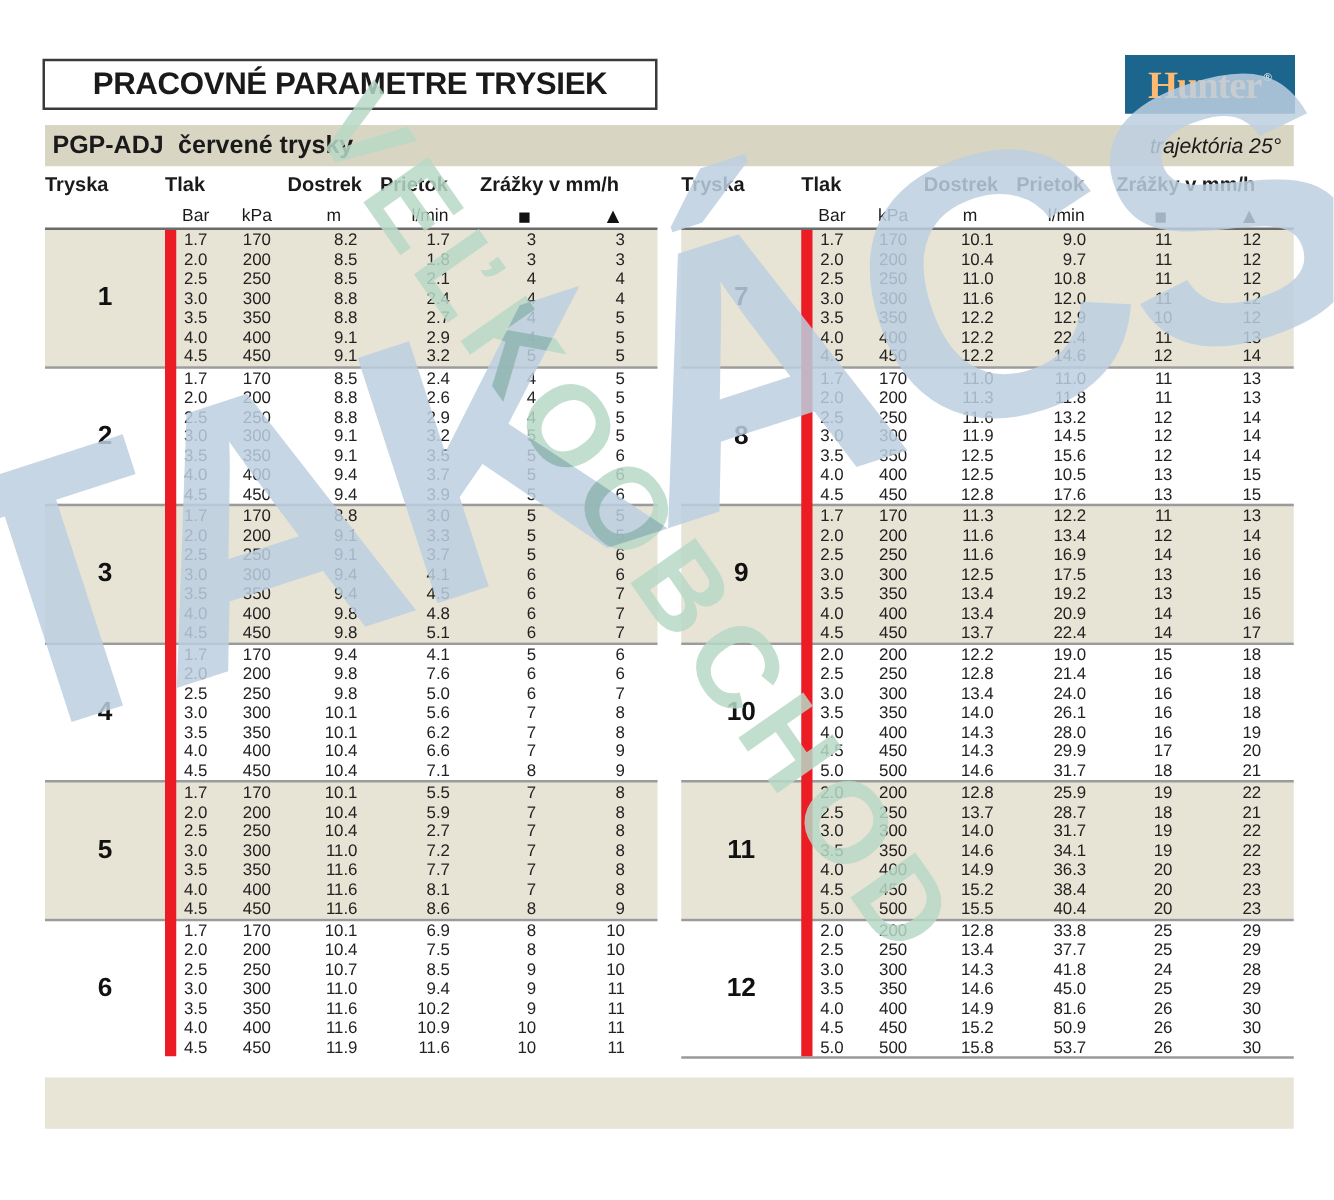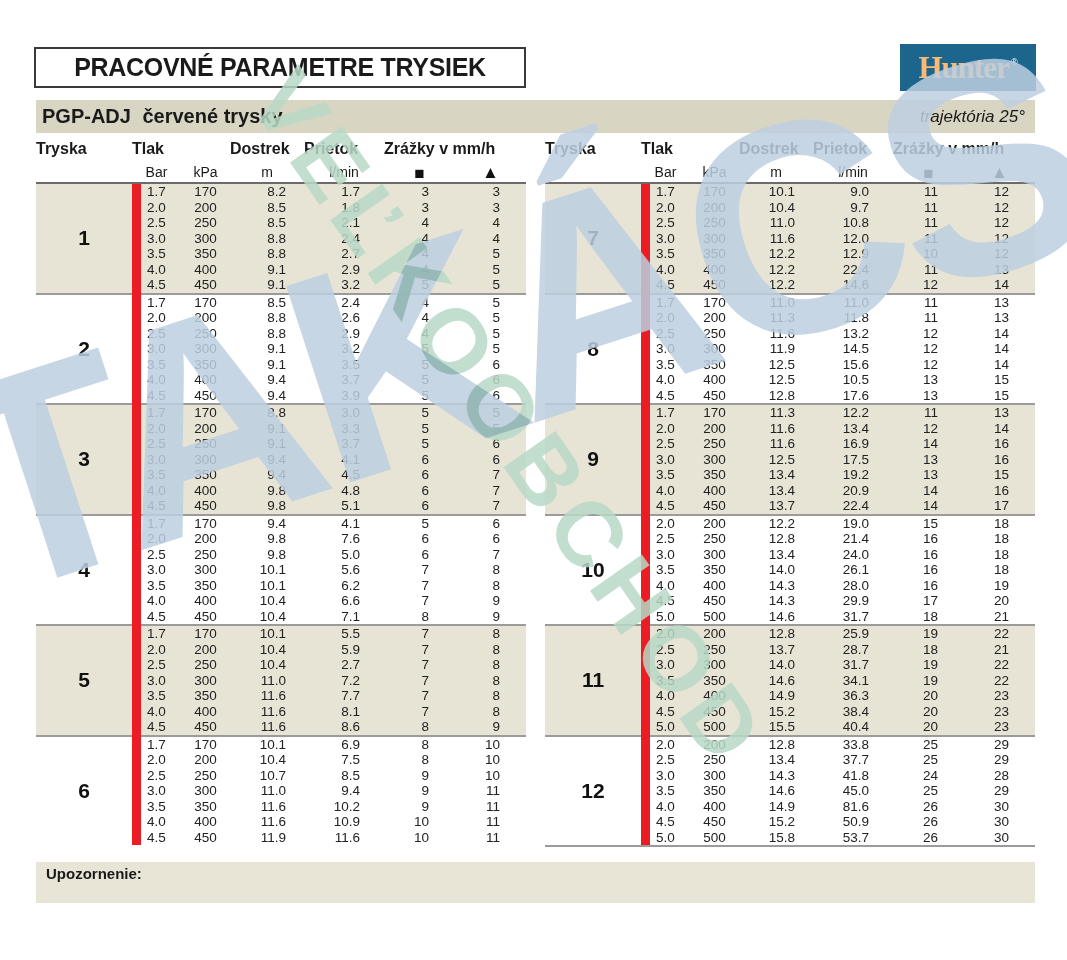--- a/index.html
+++ b/index.html
@@ -713,16 +713,15 @@
             <div class="cell c3">53.7</div>
             <div class="cell c4">26</div>
             <div class="cell c5">30</div>
           </div>
 </div>
     </section>
 
   </div>
 
   <div class="footer">
-    <div class="footer-title">Upozornenie:</div>
   </div>
 
 </div>
 
 </body></html>

